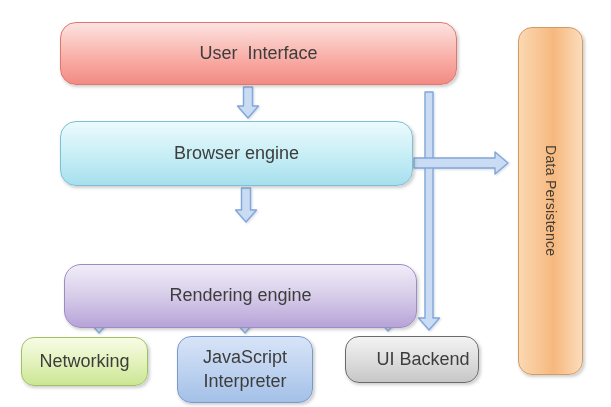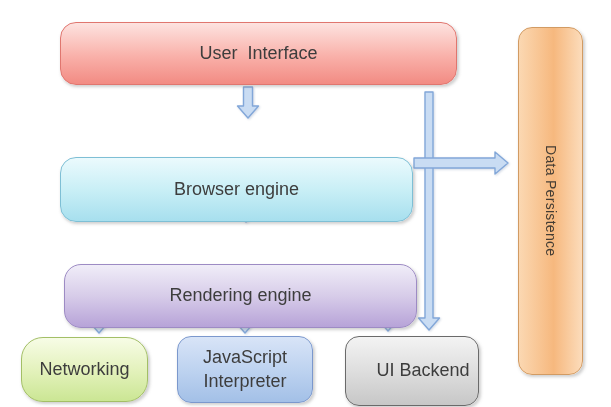--- a/index.html
+++ b/index.html
@@ -32,43 +32,42 @@
     left: 60px; top: 22px; width: 397px; height: 63px;
     border-radius: 16px;
     border: 1px solid #e0766f;
     background: linear-gradient(180deg, #fde3e0 0%, #f9b0a9 55%, #f28b83 100%);
   }
   .node-browser-engine {
     left: 60px; top: 121px; width: 353px; height: 65px;
     border-radius: 16px;
     border: 1px solid #7ebfd5;
     background: linear-gradient(180deg, #ebfafd 0%, #c9eff6 50%, #a7dfee 100%);
-    margin-top: 36px;
   }
   .node-rendering-engine {
     left: 64px; top: 224px; width: 353px; height: 64px;
     border-radius: 17px;
     border: 1px solid #9d8bc4;
     background: linear-gradient(180deg, #f0edf8 0%, #d7cce9 50%, #b7a3d8 100%);
     margin-top: 40px;
   }
   .node-networking {
-    left: 21px; top: 337px; width: 127px; height: 65px;
-    border-radius: 22px;
+    left: 21px; top: 337px; width: 127px; height: 49px;
+    border-radius: 13px;
     border: 1px solid #a3bf66;
     background: linear-gradient(180deg, #f7fce6 0%, #e4f2bd 50%, #cbe694 100%);
   }
   .node-javascript-interpreter {
     left: 177px; top: 336px; width: 136px; height: 67px;
     border-radius: 14px;
     border: 1px solid #7b98cd;
     background: linear-gradient(180deg, #d8e4f7 0%, #bed3f0 50%, #a3c0e7 100%);
   }
   .node-ui-backend {
-    left: 345px; top: 336px; width: 134px; height: 70px;
+    left: 345px; top: 336px; width: 134px; height: 47px;
     border-radius: 14px;
     border: 1.5px solid #6a6a6a;
     background: linear-gradient(180deg, #f3f3f3 0%, #dedede 50%, #c7c7c7 100%);
     padding-left: 22px;
   }
   .node-data-persistence {
     left: 518px; top: 27px; width: 65px; height: 348px;
     border-radius: 14px;
     border: 1px solid #d29b63;
     background: linear-gradient(90deg, #fbd8b2 0%, #f6b87e 55%, #fcdcbb 100%);

